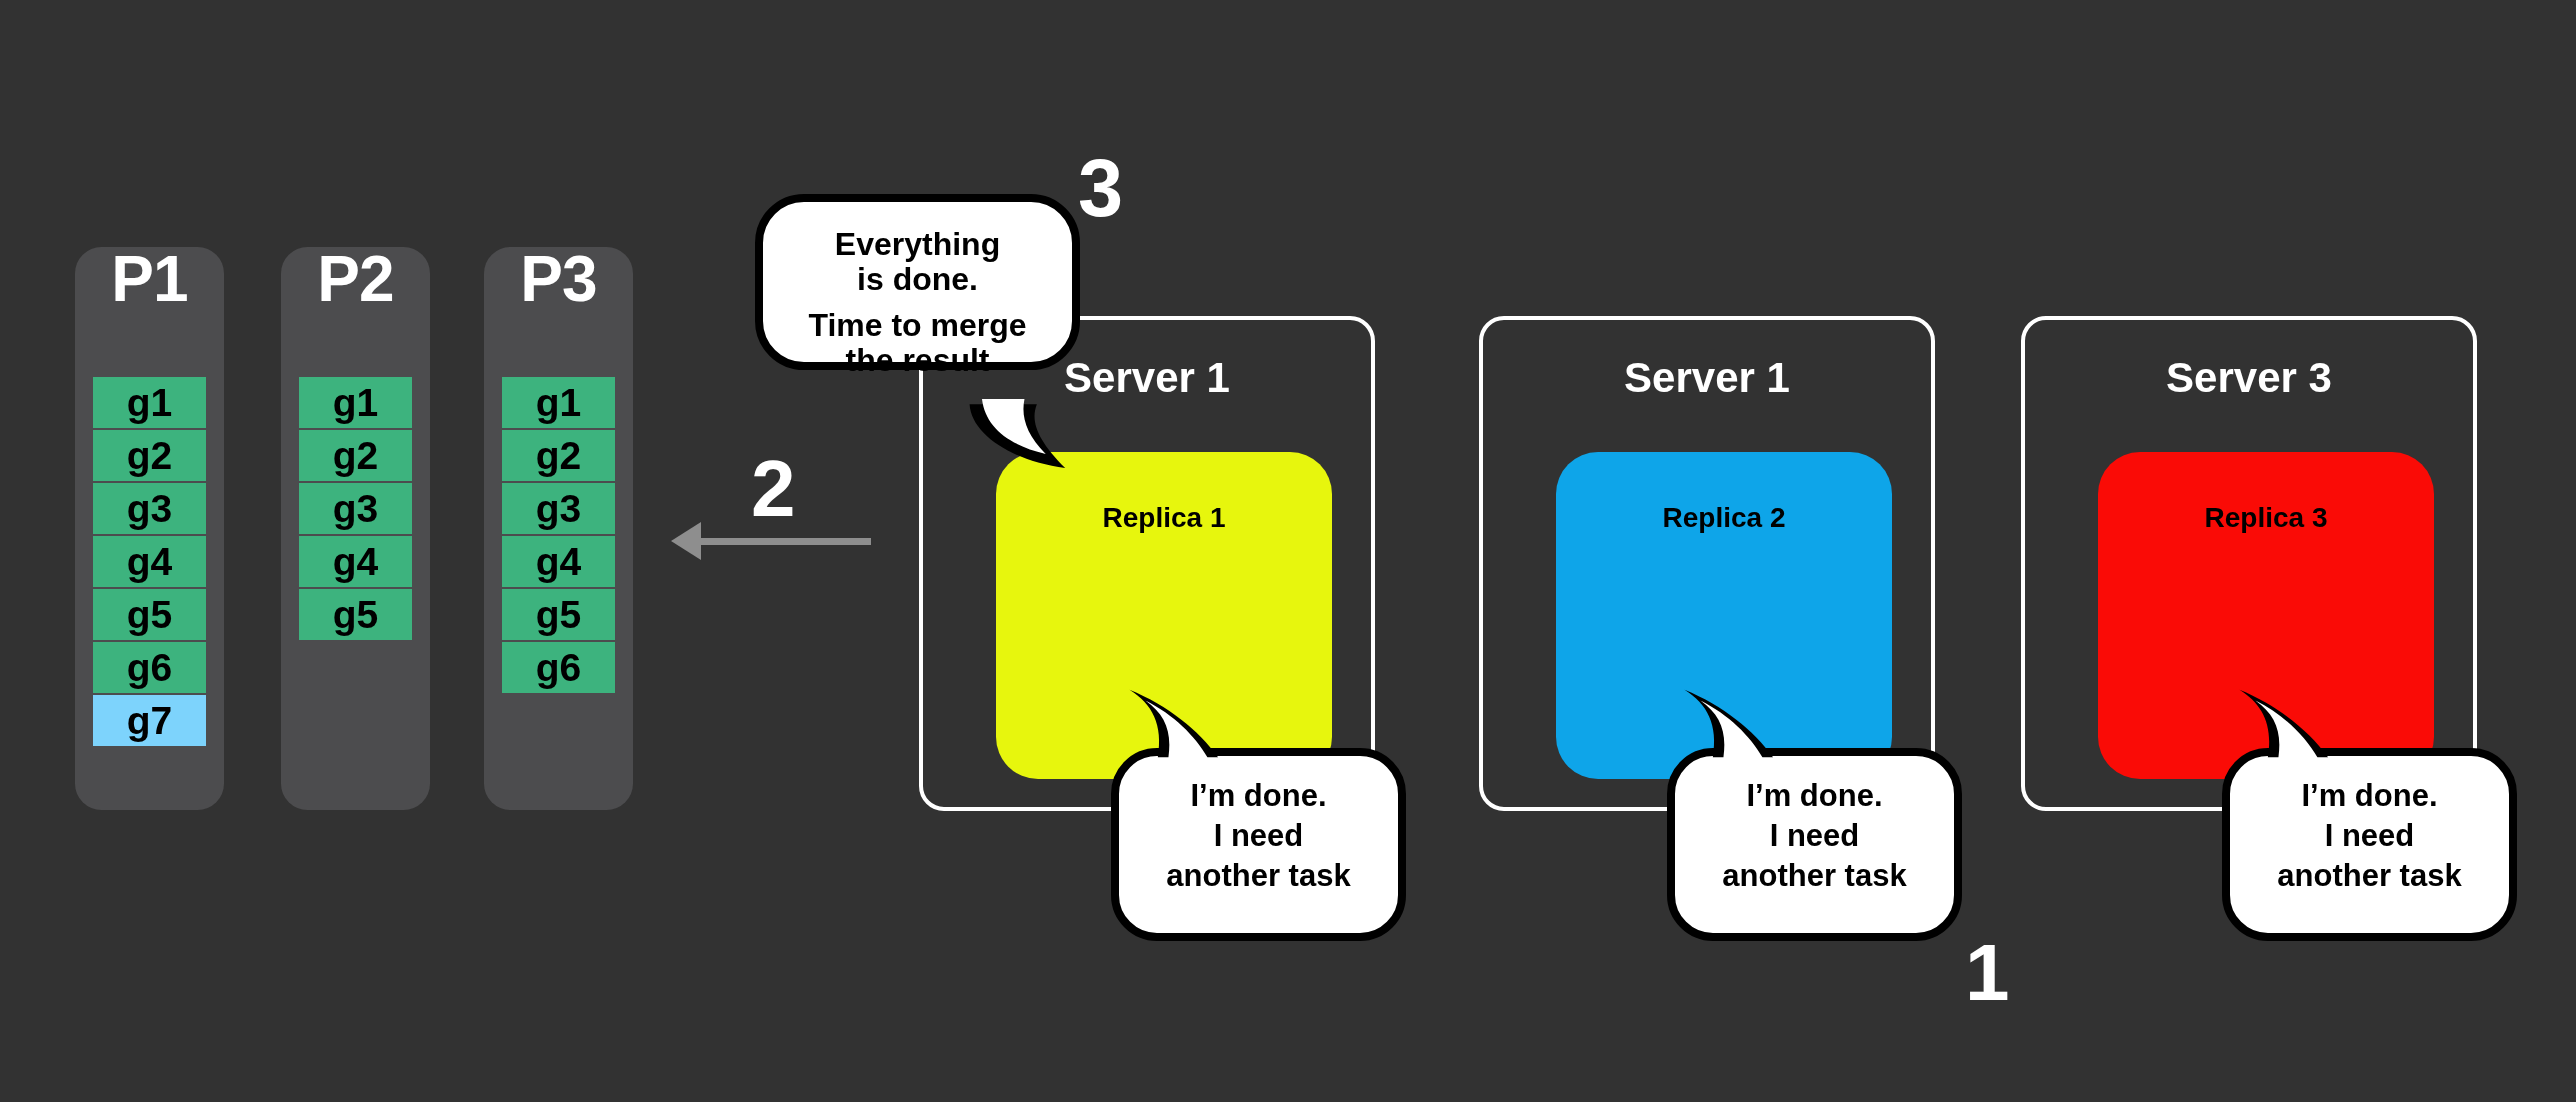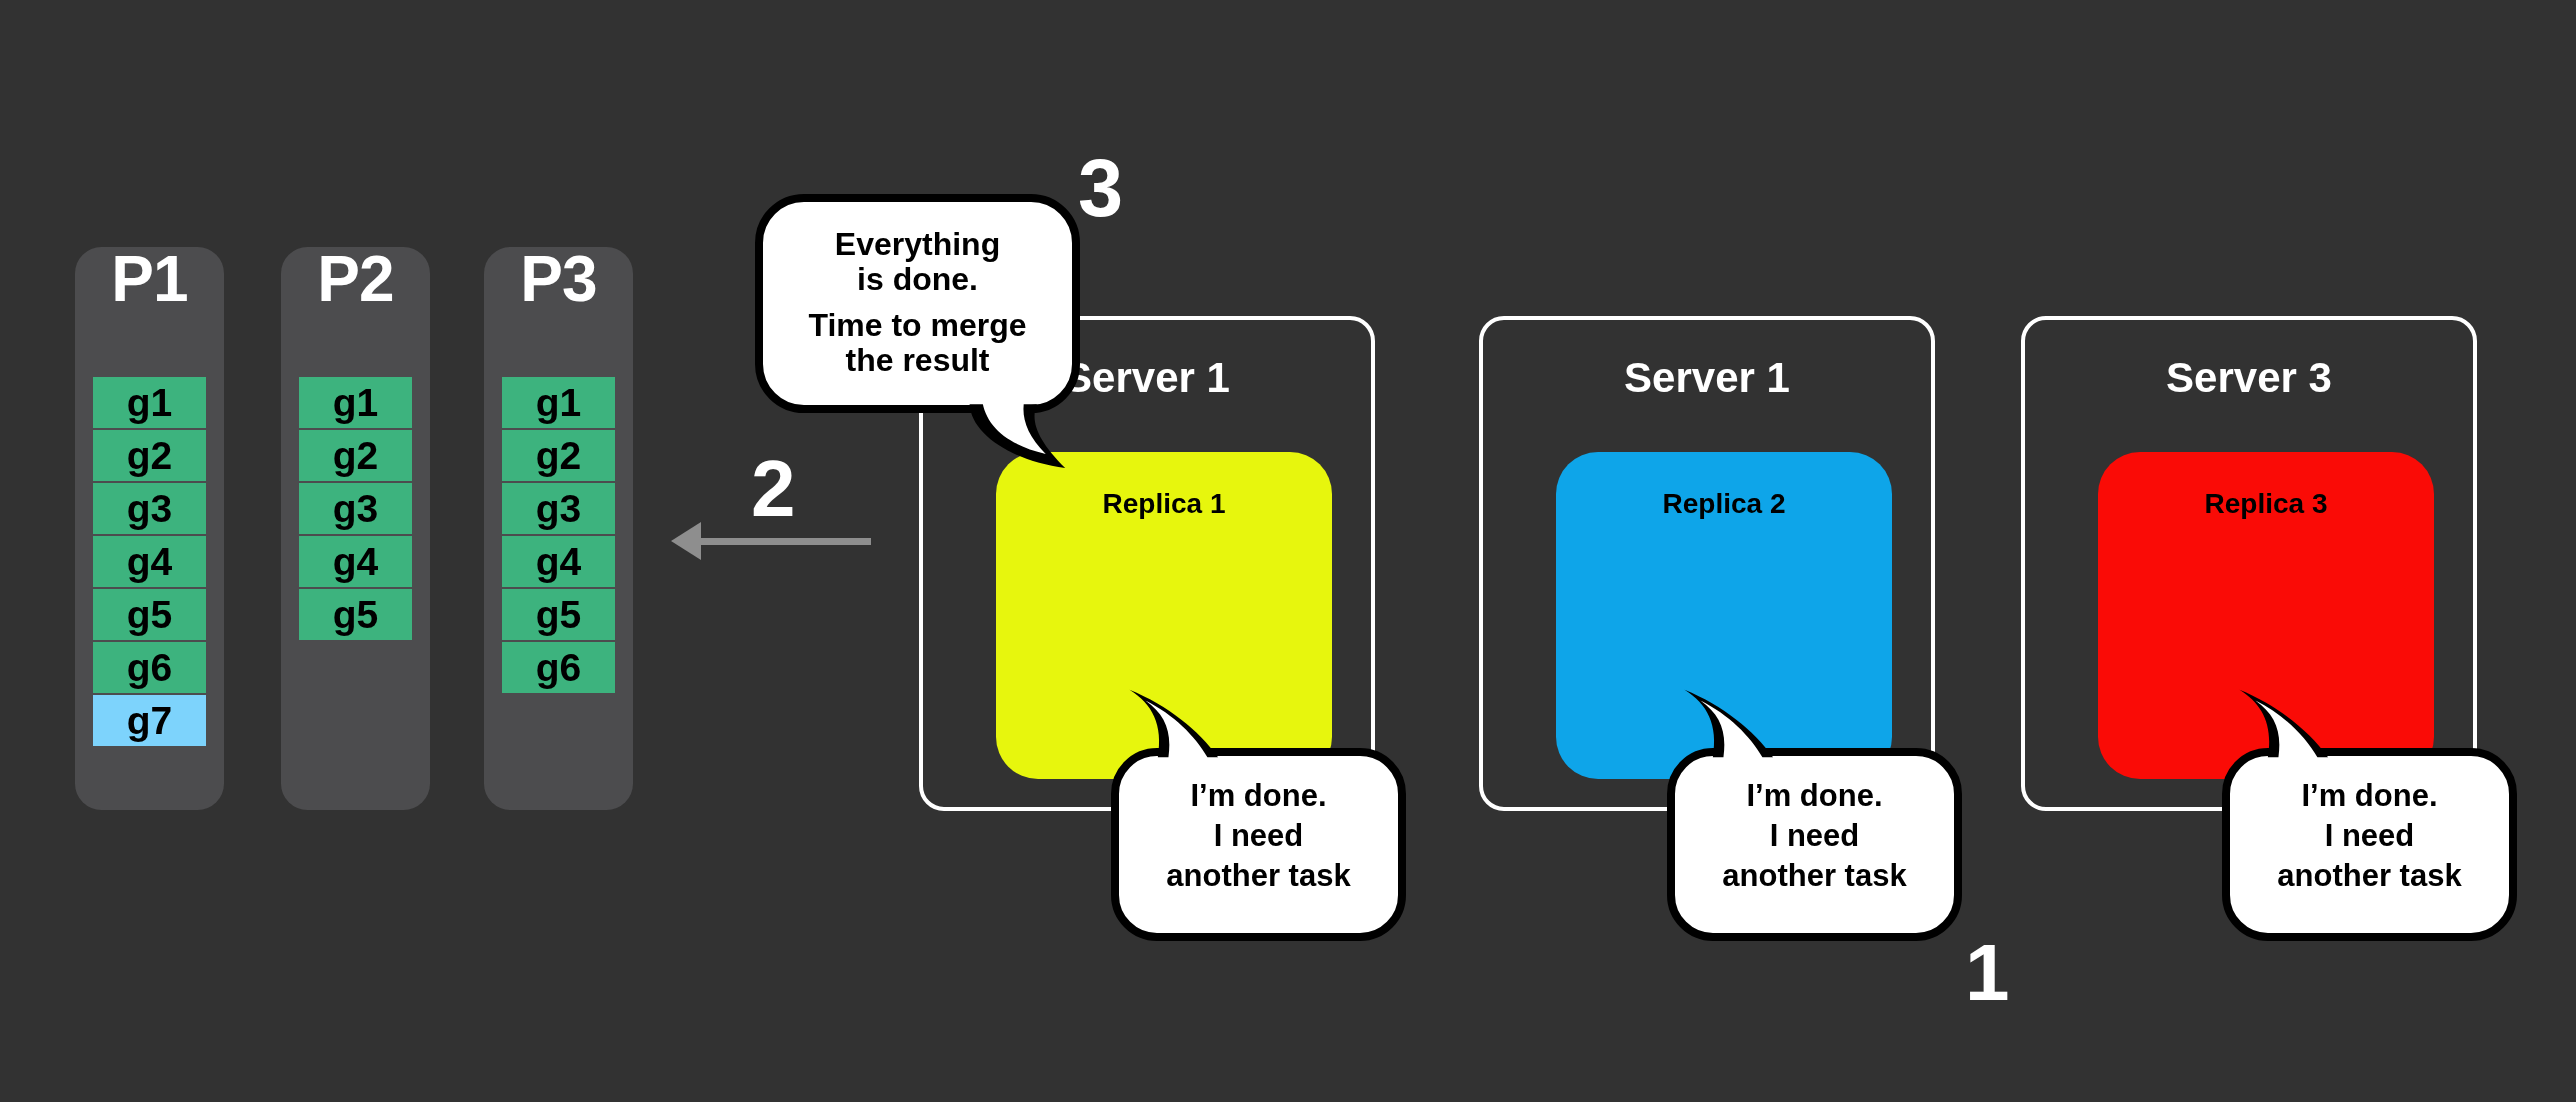--- a/index.html
+++ b/index.html
@@ -26,27 +26,27 @@
               border-top:19.4px solid transparent;border-bottom:19.4px solid transparent;
               border-right:30px solid #8e8e8e;}
 
   
   .server{position:absolute;top:316px;width:456px;height:495px;
           border:4.4px solid #ffffff;border-radius:25px;box-sizing:border-box;}
   .server-title{margin-top:37px;text-align:center;font-size:42px;font-weight:600;
                 color:#ffffff;line-height:1;}
   .replica{position:absolute;left:73px;top:132px;width:336px;height:327px;
            border-radius:42px;}
-  .replica-title{margin-top:38px;text-align:center;font-size:28px;
+  .replica-title{margin-top:52px;text-align:center;font-size:28px;
                  font-weight:bold;color:#000000;line-height:1;}
 
   
   .bubble{position:absolute;background:#ffffff;border:8.8px solid #000000;
           box-sizing:border-box;z-index:5;text-align:center;color:#000000;}
-  .merge-bubble{left:755px;top:194px;width:325px;height:219px;border-radius:49px;
+  .merge-bubble{left:755px;top:194px;width:325px;height:176px;border-radius:49px;
                 padding-top:25px;}
   .m-line{font-size:32px;font-weight:bold;line-height:35px;}
   .para-gap{margin-top:10.6px;}
   .done-bubble{top:748px;width:295px;height:193px;border-radius:46px;
                padding-top:20px;}
   .b-line{font-size:31px;font-weight:bold;line-height:40px;}
   .tail{position:absolute;width:133px;height:85px;z-index:6;}
 </style>
 </head>
 <body>

